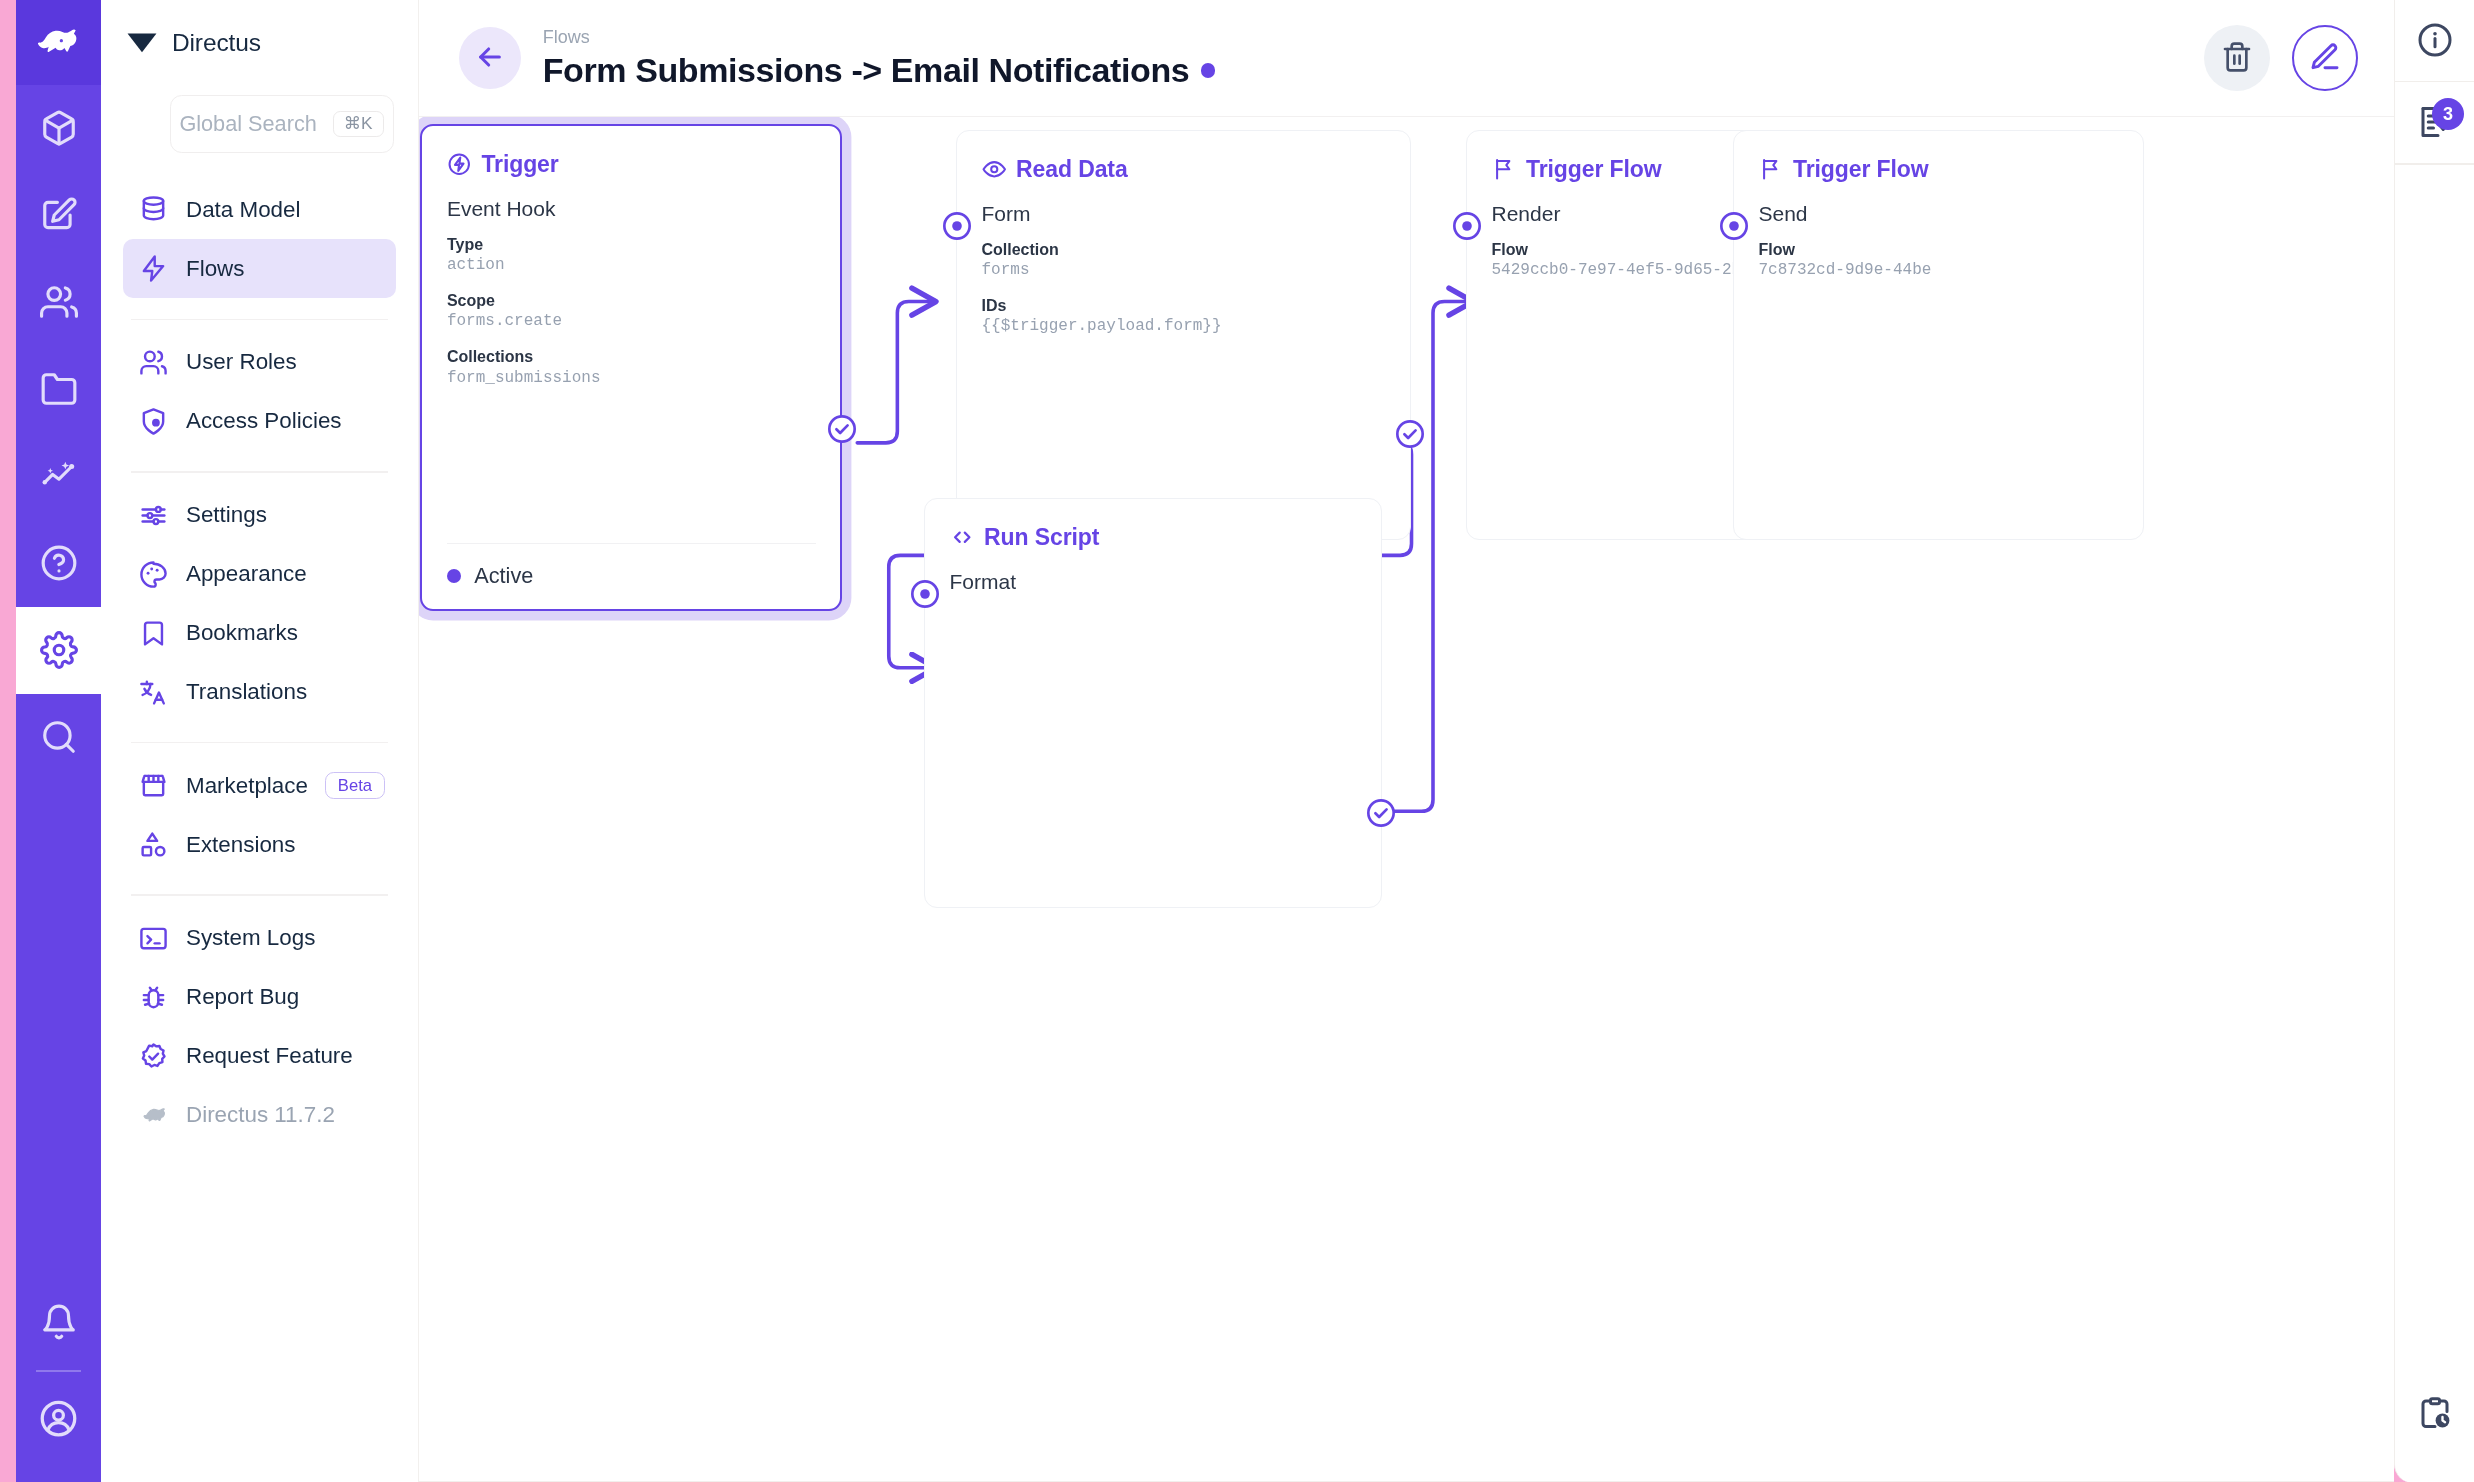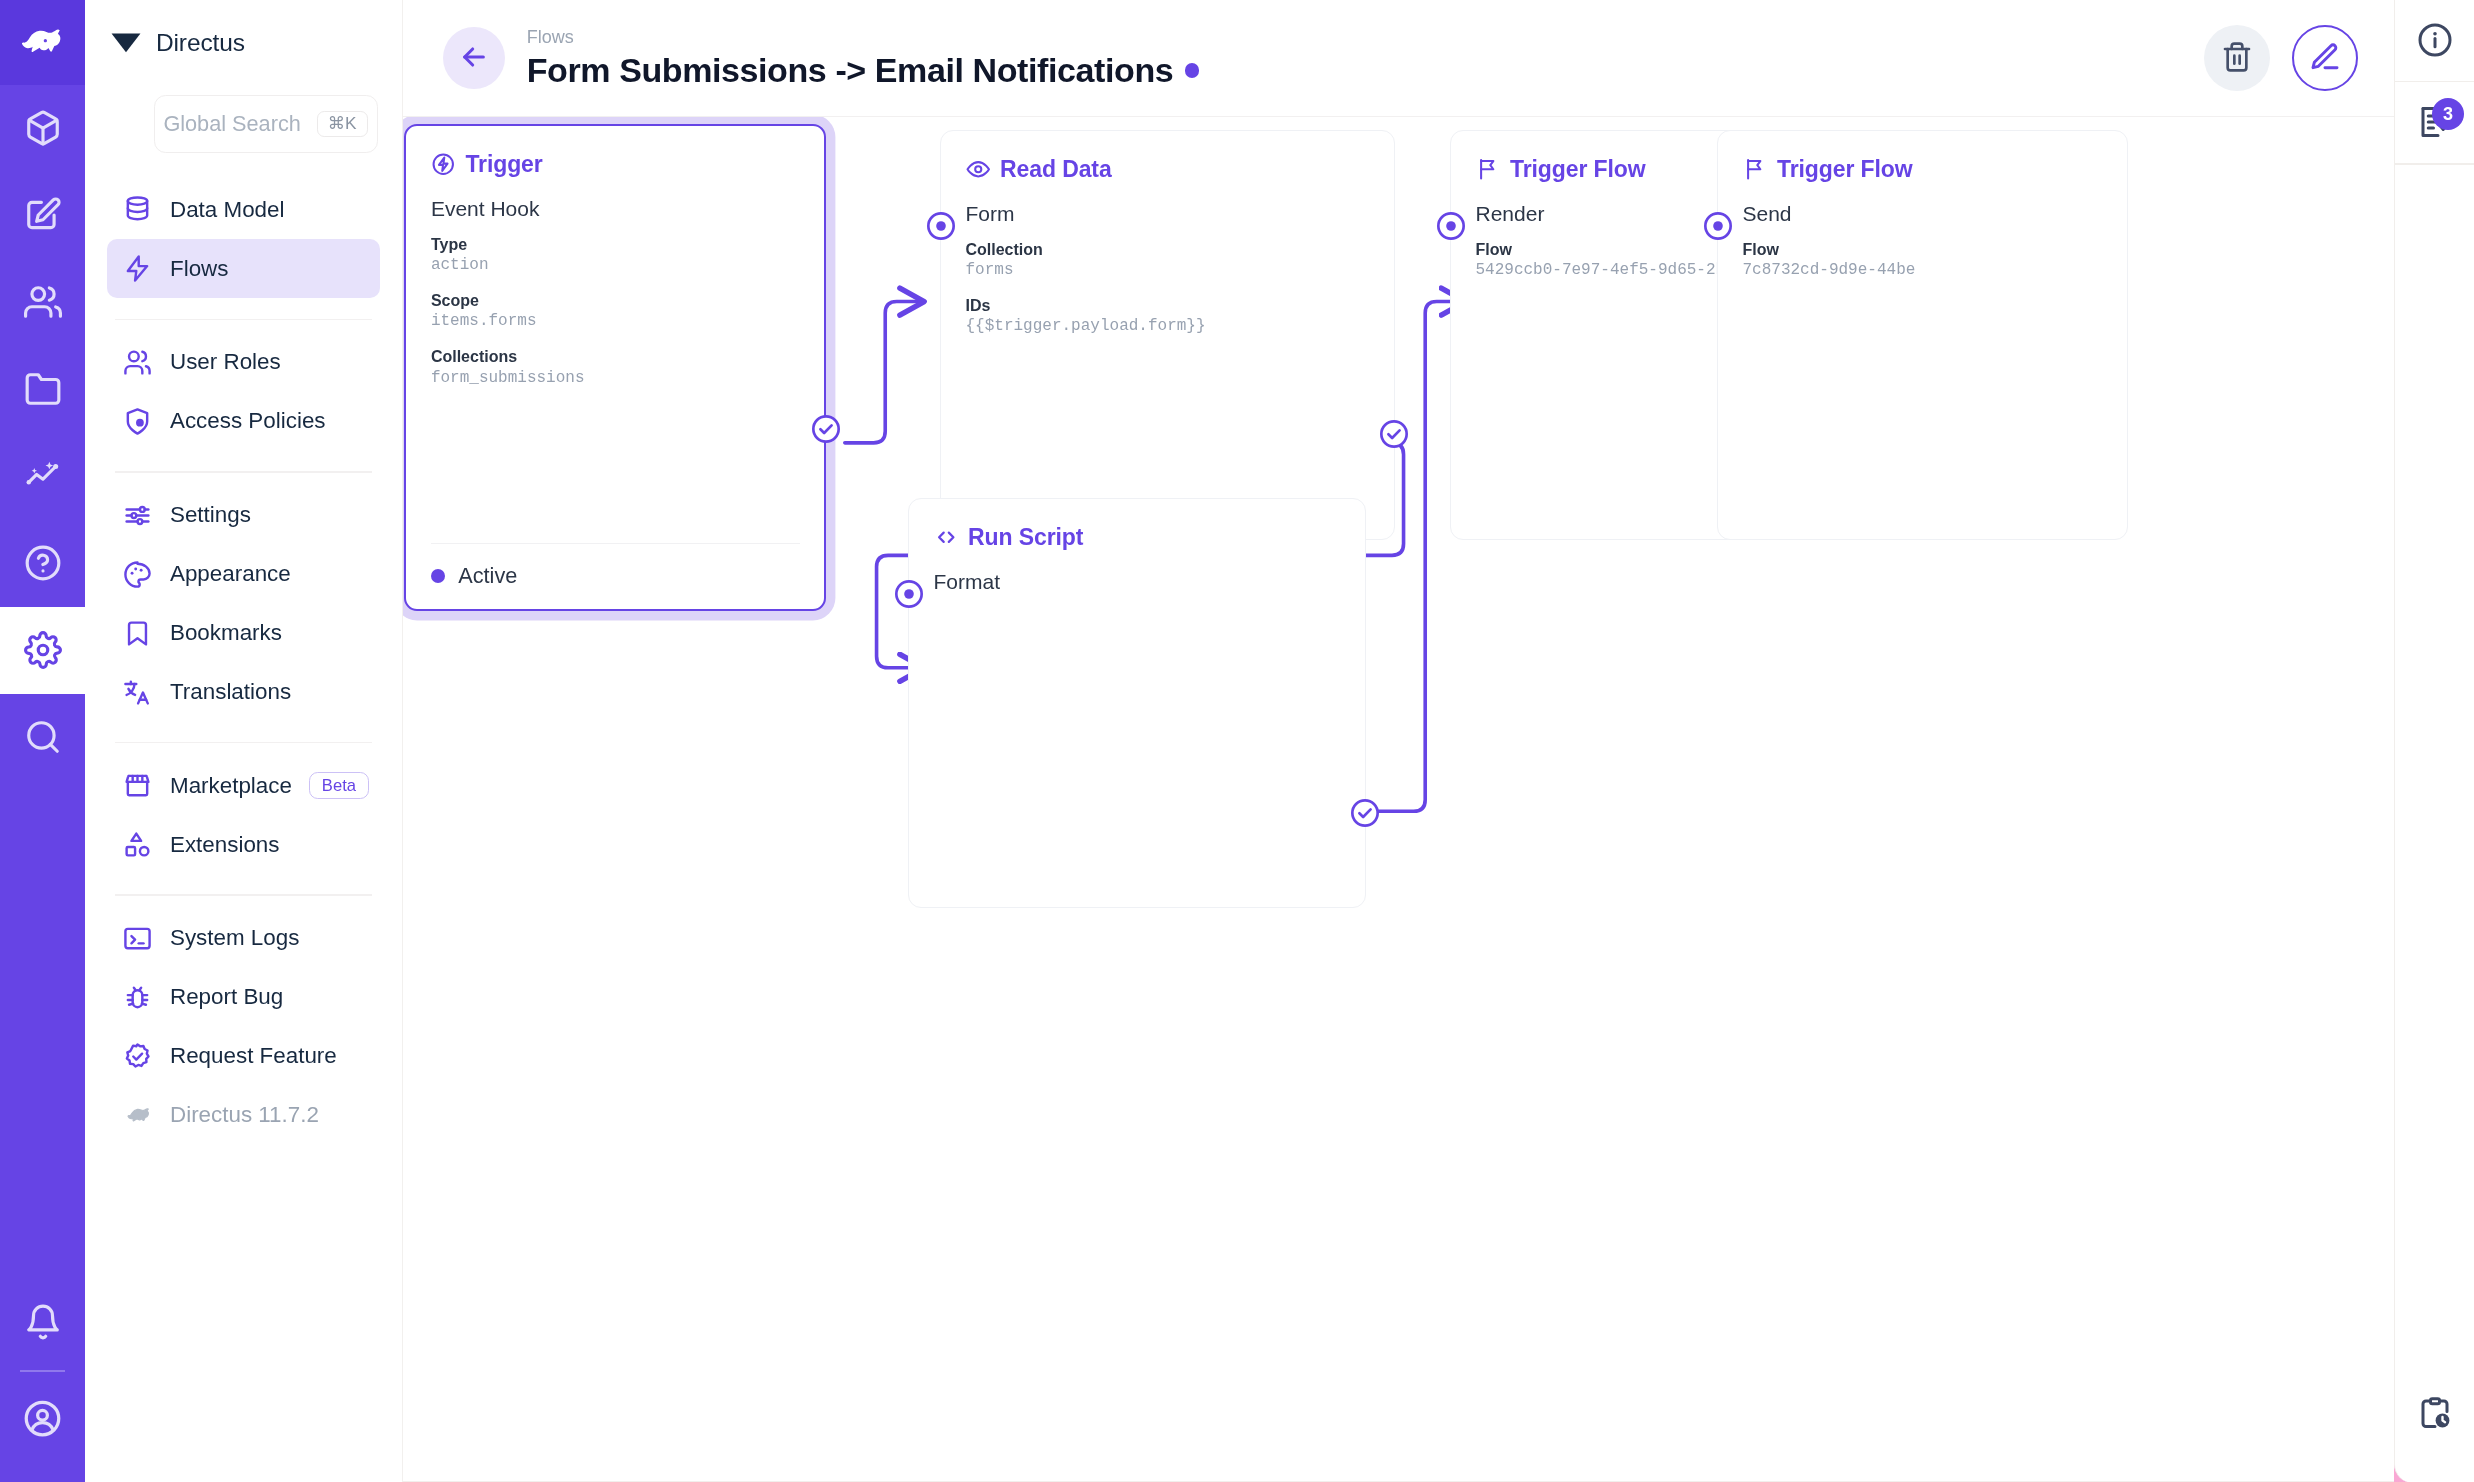--- a/index.html
+++ b/index.html
@@ -3,21 +3,21 @@
 <meta charset="utf-8">
 <title>Directus Flows</title>
 <style>
   * { box-sizing: border-box; margin: 0; padding: 0; }
   html, body {
     width: 2475px; height: 1483px;
     font-family: "Liberation Sans", sans-serif;
     background: #fdfbf9;
     overflow: hidden;
   }
-  .app { position: relative; width: 2475px; height: 1483px; display: flex; background:#f9a8d4; }
+  .app { position: relative; width: 2475px; height: 1483px; display: flex; background:#f9a8d4;padding-left:16px; }
 
   
   .module-rail {
     width: 85px; height: 1483px;
     background: #6644e5;
     display: flex; flex-direction: column; align-items: center;
     flex: 0 0 85px;
     border-top-right-radius: 0;
     position: relative;
     z-index: 5;
@@ -559,21 +559,21 @@
           </span>
           <span class="node-title">Trigger</span>
         </div>
         <div class="node-sub">Event Hook</div>
         <div class="kv">
           <div class="kv-key">Type</div>
           <div class="kv-val">action</div>
         </div>
         <div class="kv">
           <div class="kv-key">Scope</div>
-          <div class="kv-val">items.forms</div>
+          <div class="kv-val">forms.create</div>
         </div>
         <div class="kv">
           <div class="kv-key">Collections</div>
           <div class="kv-val">form_submissions</div>
         </div>
         <div class="node-footer">
           <span class="status-dot"></span>
           <span class="status-text">Active</span>
         </div>
 

